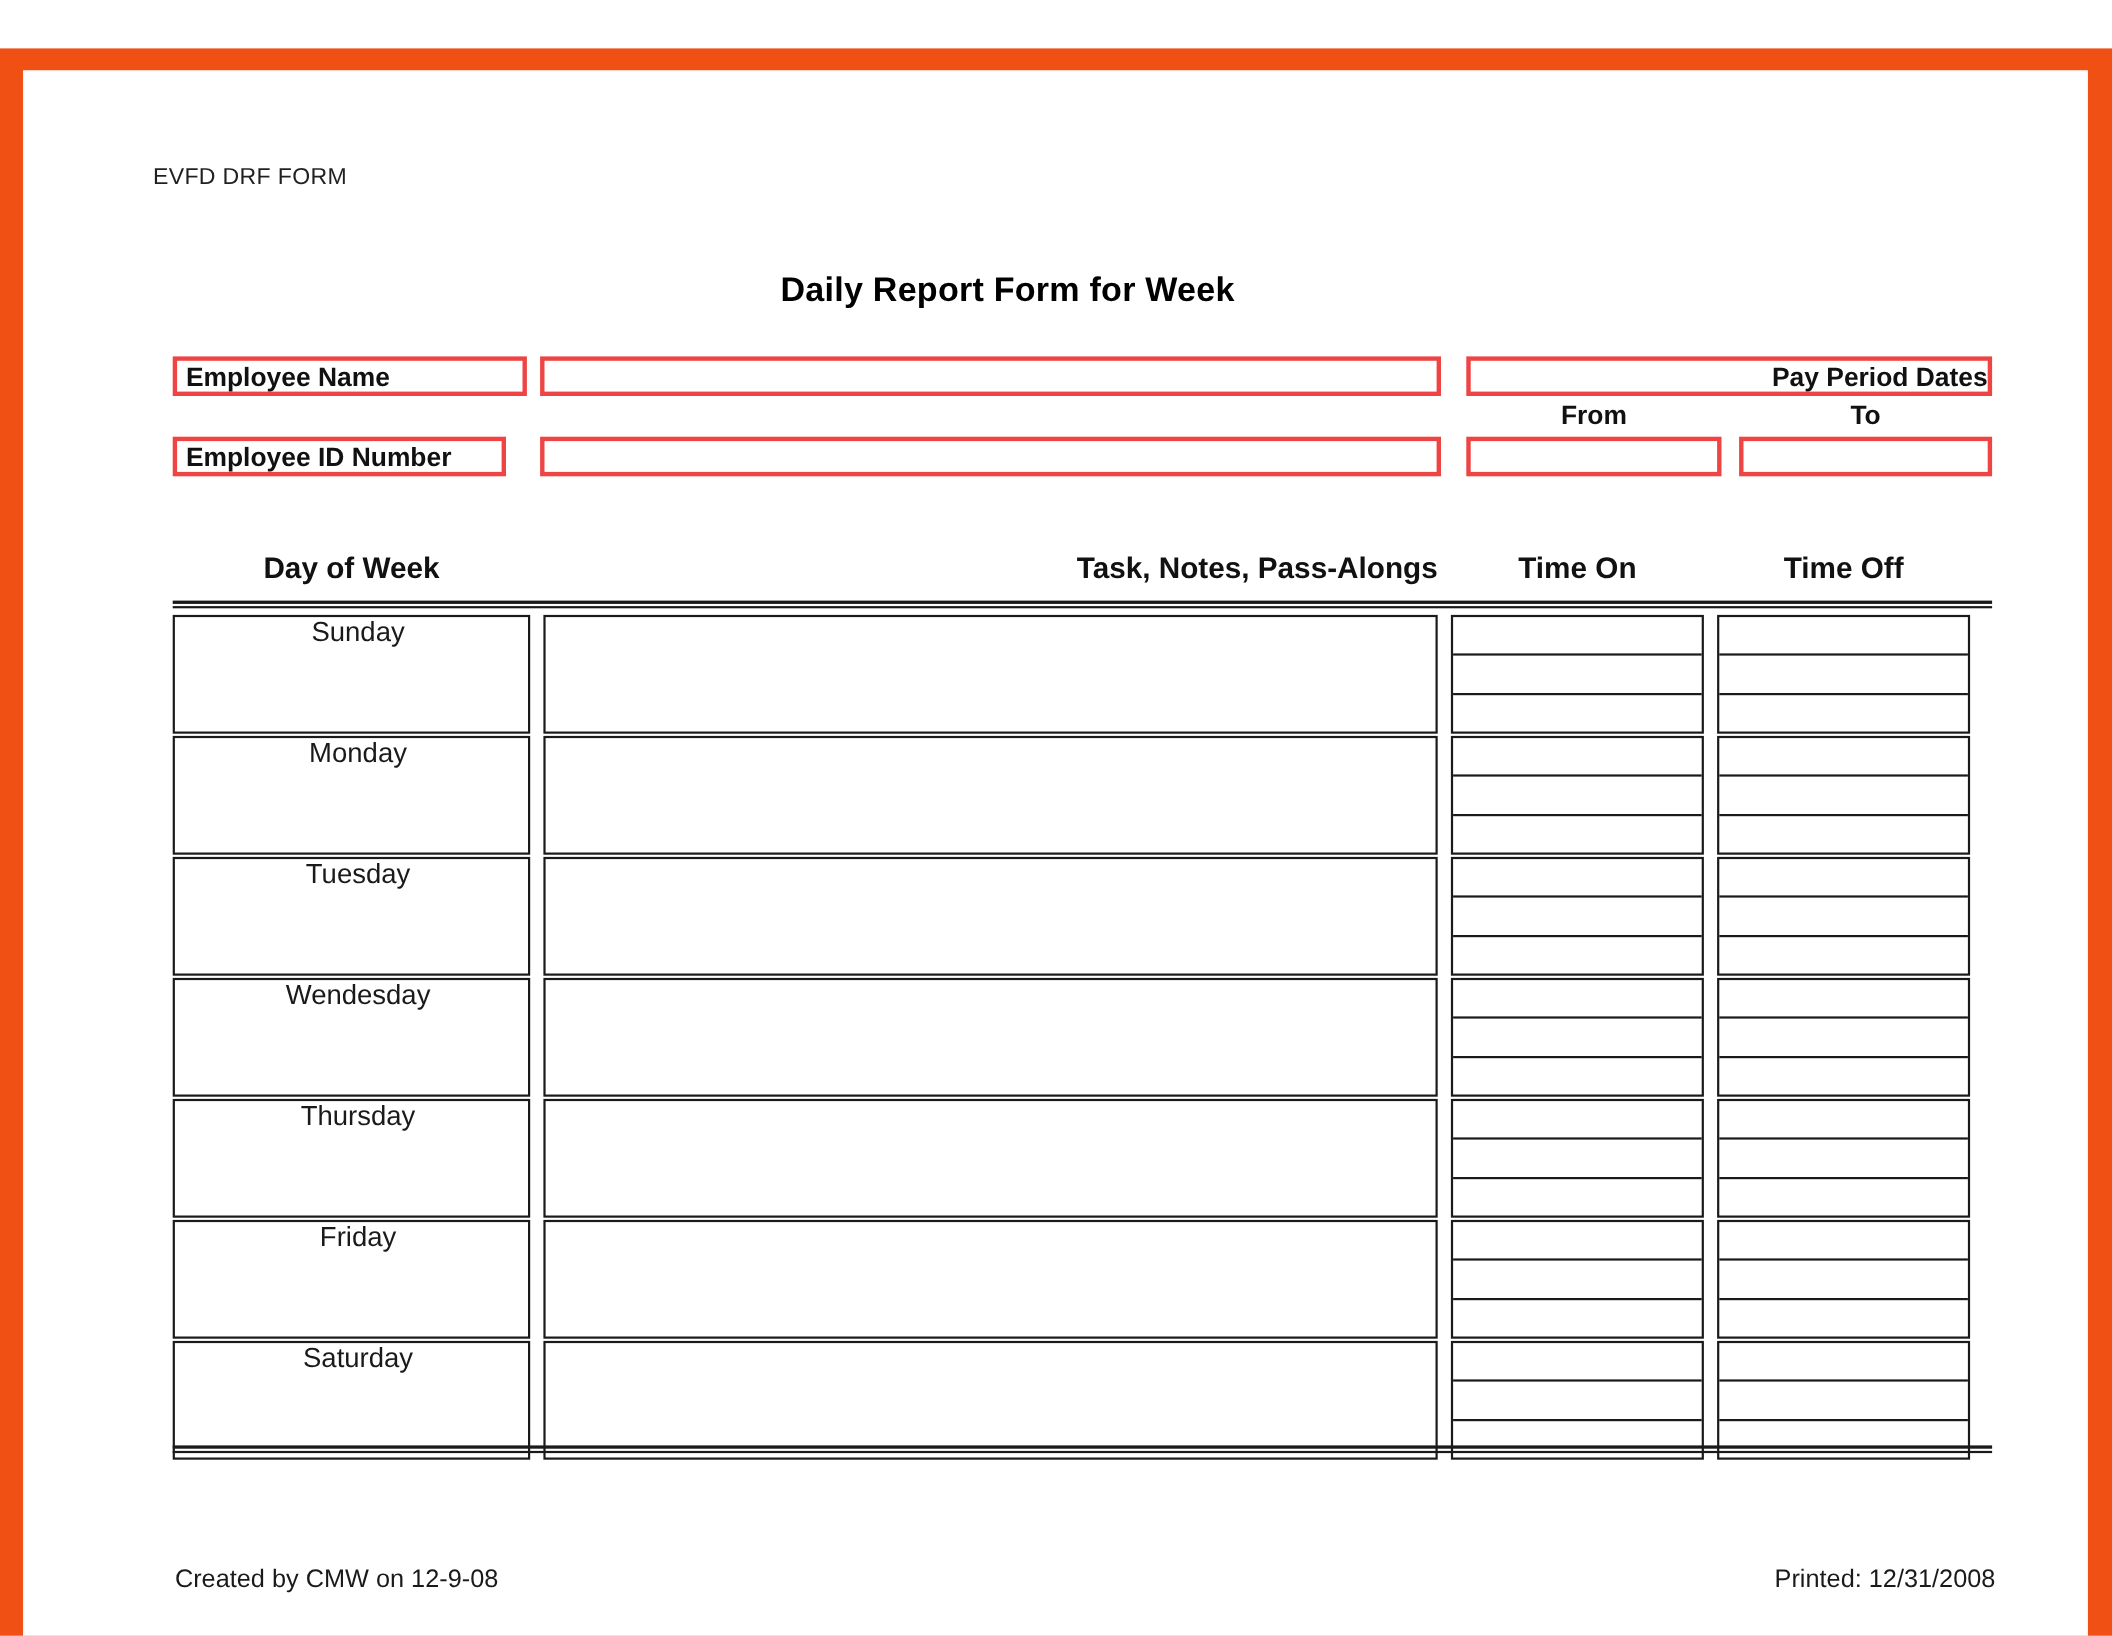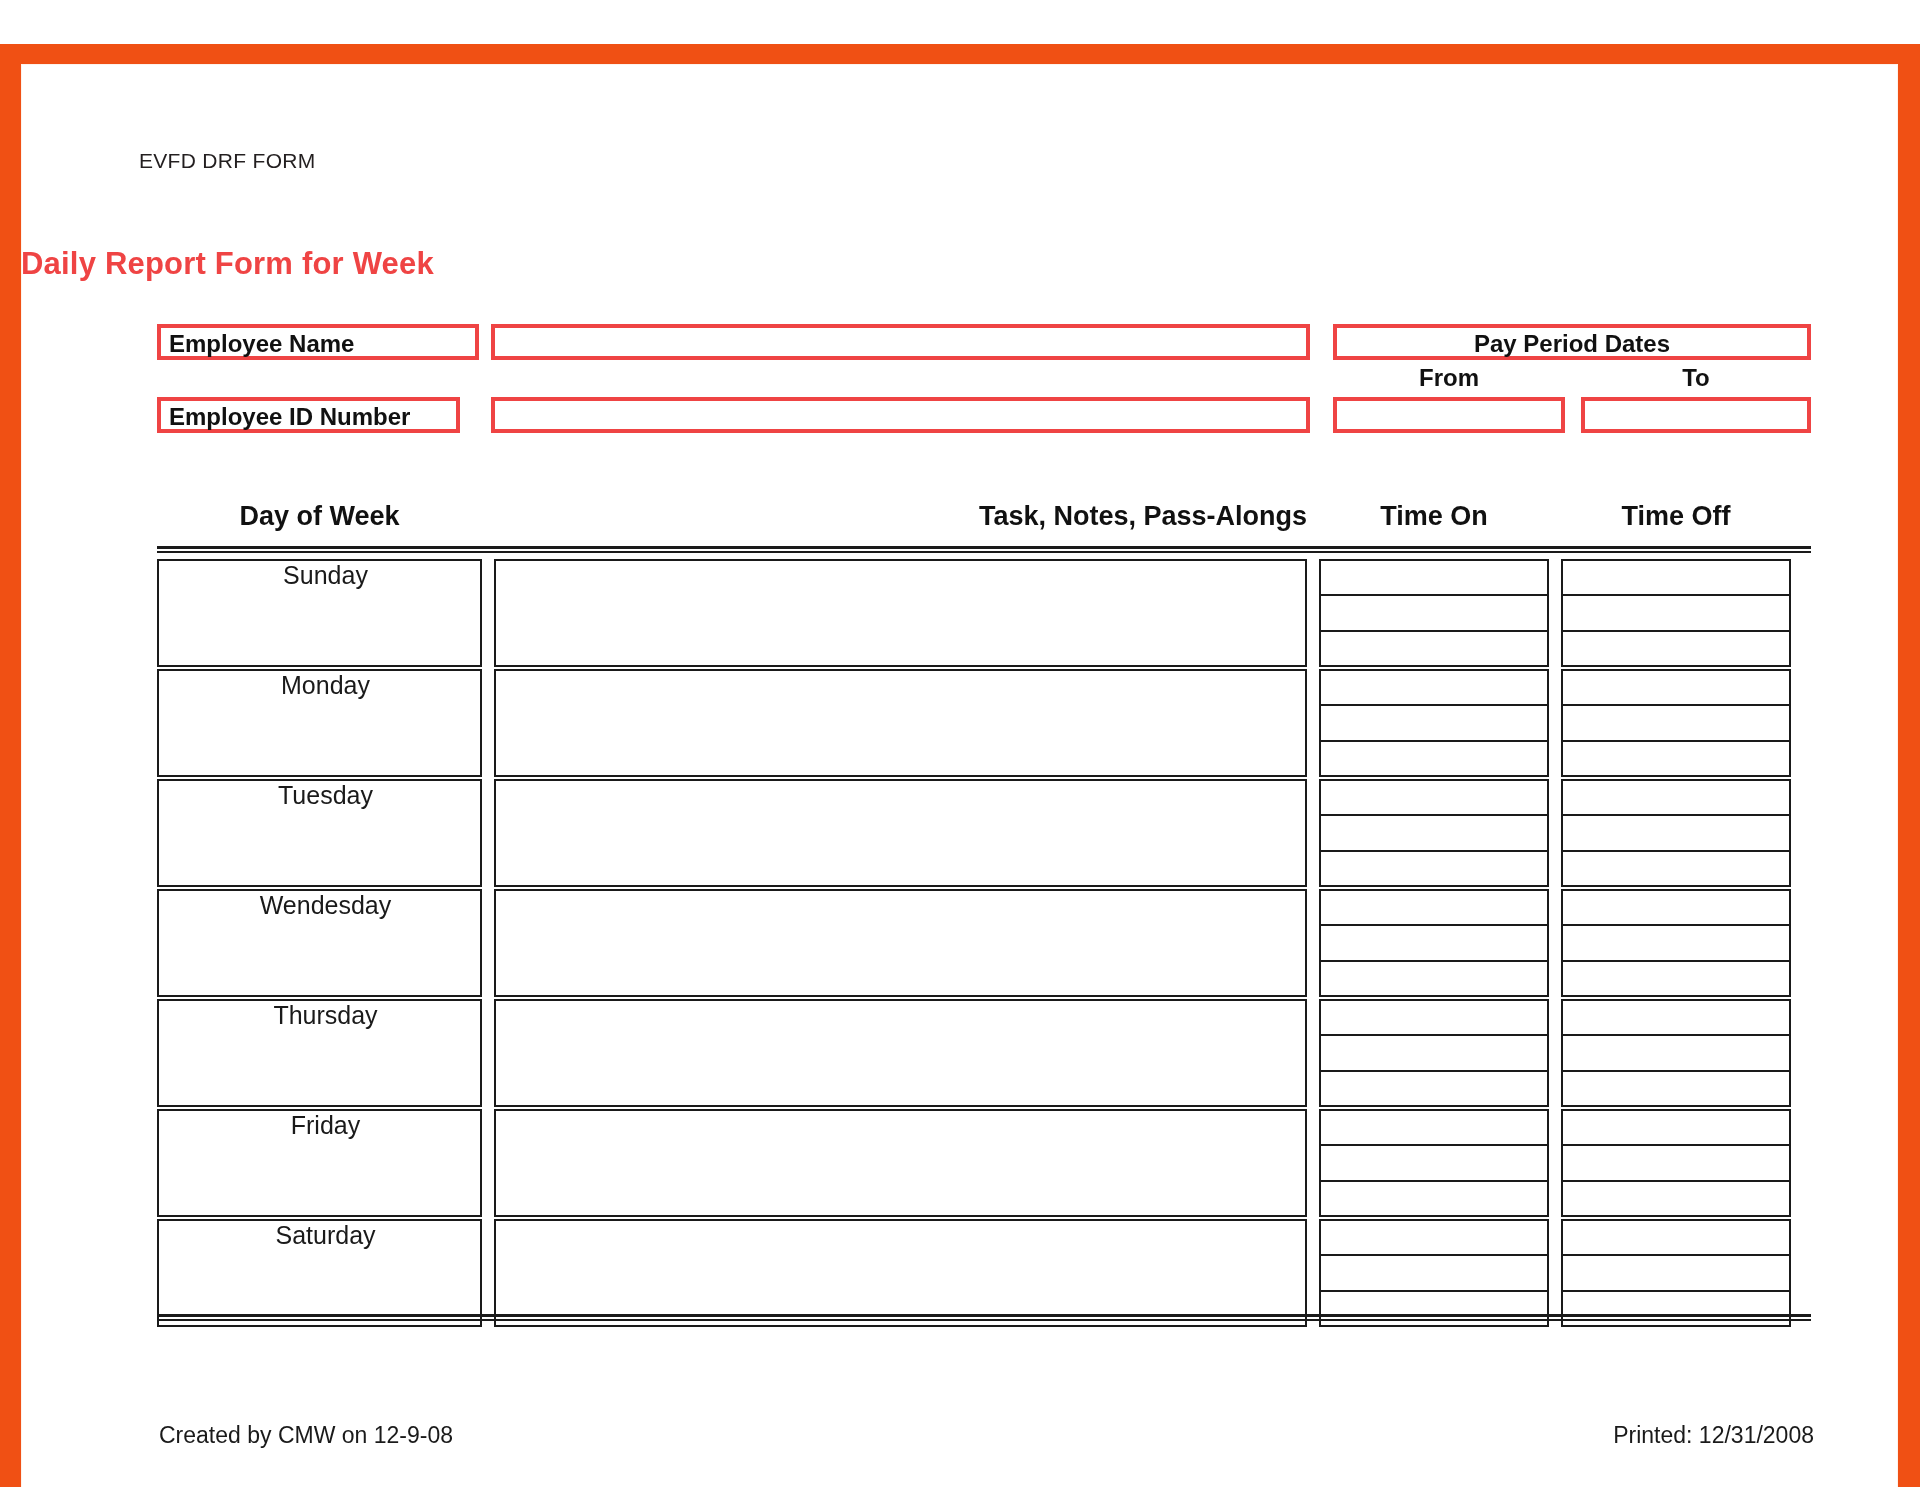--- a/index.html
+++ b/index.html
@@ -48,23 +48,24 @@
     color: #231f20;
     letter-spacing: 0.3px;
   }
 
   
   .doc-title {
     position: absolute;
     left: 0;
     top: 182px;
     width: 1790px;
+    text-align: center;
     font-size: 31px;
     font-weight: bold;
-    color: #ef4444;
+    color: #000000;
     letter-spacing: 0.2px;
   }
 
   
   .ident-band {
     position: absolute;
     left: 136px;
     top: 256px;
     width: 1654px;
     height: 118px;
@@ -88,21 +89,21 @@
 
   .field-box { position: absolute; height: 36px; }
 
   #lbl-emp-name   { left: 0px;   top: 4px;  width: 322px; }
   #fld-emp-name   { left: 334px; top: 4px;  width: 819px; }
   #lbl-emp-id     { left: 0px;   top: 77px; width: 303px; }
   #fld-emp-id     { left: 334px; top: 77px; width: 819px; }
 
   #lbl-pay-period {
     left: 1176px; top: 4px; width: 478px;
-    text-align: center; padding-left: 0;
+    text-align: right; padding-left: 0;
   }
 
   .subhdr {
     position: absolute;
     top: 44px;
     font-size: 24px;
     font-weight: bold;
     color: #111;
     text-align: center;
   }

